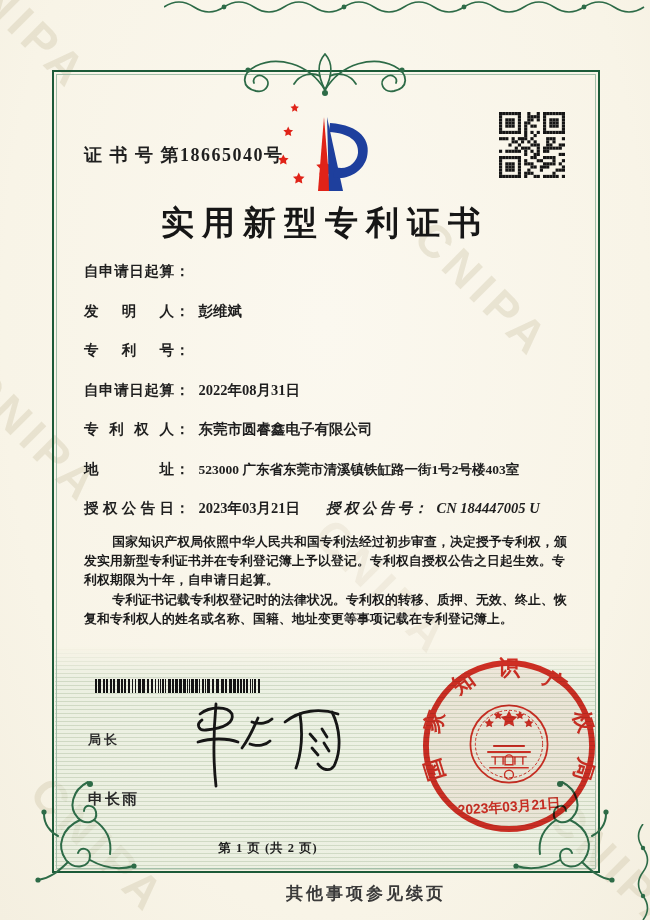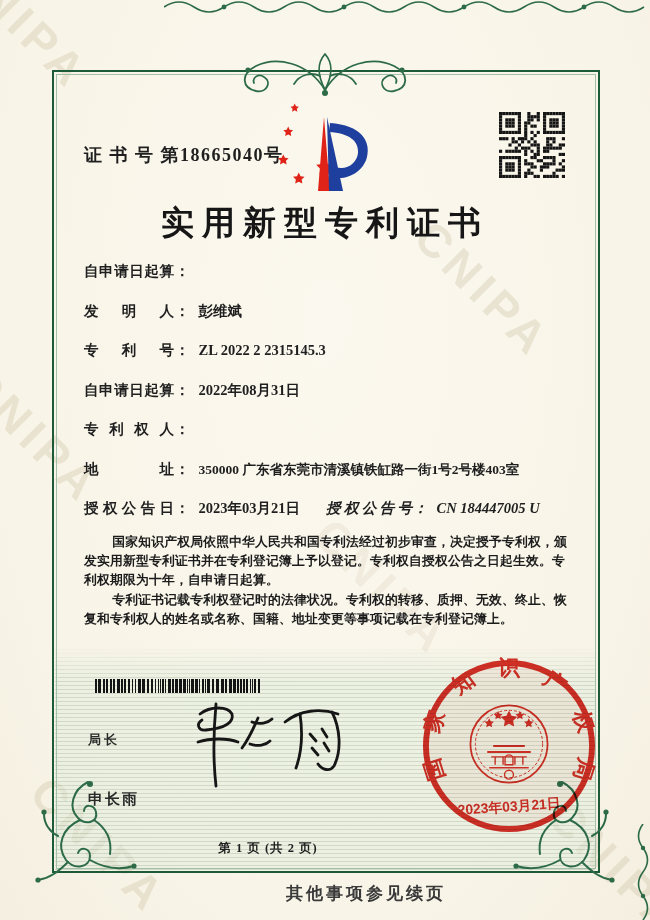--- a/index.html
+++ b/index.html
@@ -382,35 +382,35 @@
         <span class="fcolon">：</span>
     </div>
     <div class="frow">
       <span class="flabel">发明人</span>
         <span class="fcolon">：</span>
       <span class="fvalue">彭维斌</span>
     </div>
     <div class="frow">
       <span class="flabel">专利号</span>
         <span class="fcolon">：</span>
-      <span class="fvalue">ZL 2022 2 2315145.3</span>
     </div>
     <div class="frow">
       <span class="flabel">自申请日起算</span>
         <span class="fcolon">：</span>
       <span class="fvalue">2022年08月31日</span>
     </div>
     <div class="frow">
       <span class="flabel">专利权人</span>
         <span class="fcolon">：</span>
+      <span class="fvalue">东莞市圆睿鑫电子有限公司</span>
     </div>
     <div class="frow">
       <span class="flabel">地址</span>
         <span class="fcolon">：</span>
-      <span class="fvalue addr">350000 广东省东莞市清溪镇铁缸路一街1号2号楼403室</span>
+      <span class="fvalue addr">523000 广东省东莞市清溪镇铁缸路一街1号2号楼403室</span>
     </div>
     <div class="frow">
       <span class="flabel">授权公告日</span>
         <span class="fcolon">：</span>
       <span class="fvalue">2023年03月21日</span>
       <span class="pair2">
         <span class="flabel" style="width:86px">授权公告号</span>
           <span class="fcolon">：</span>
         <span class="fvalue">CN 184447005 U</span>
       </span>

